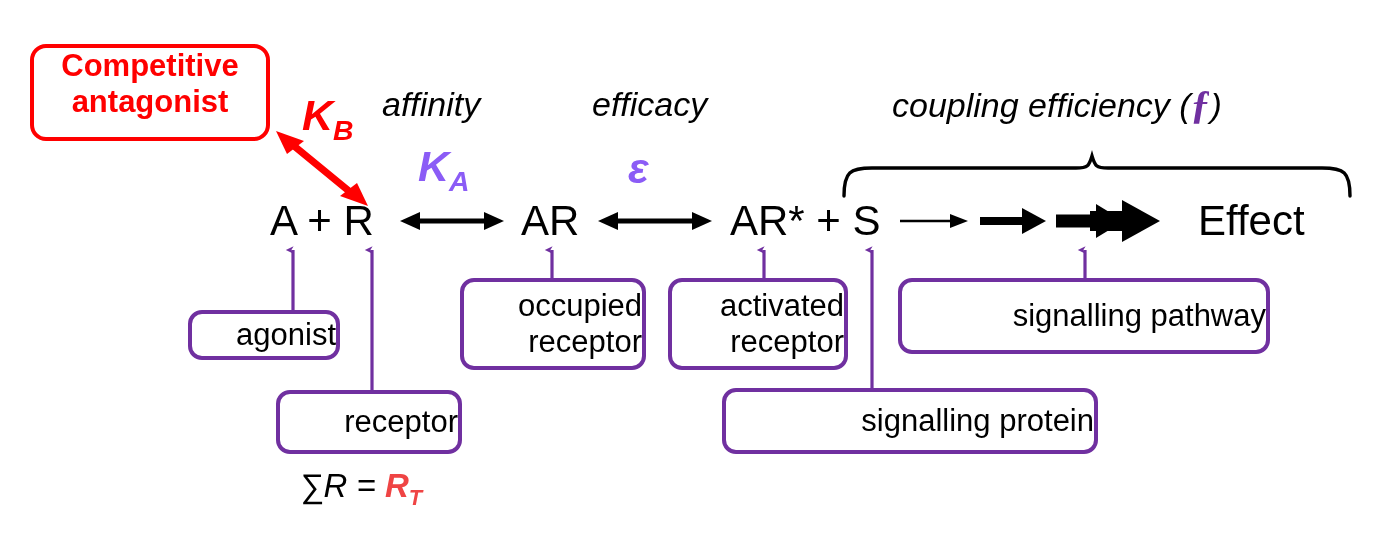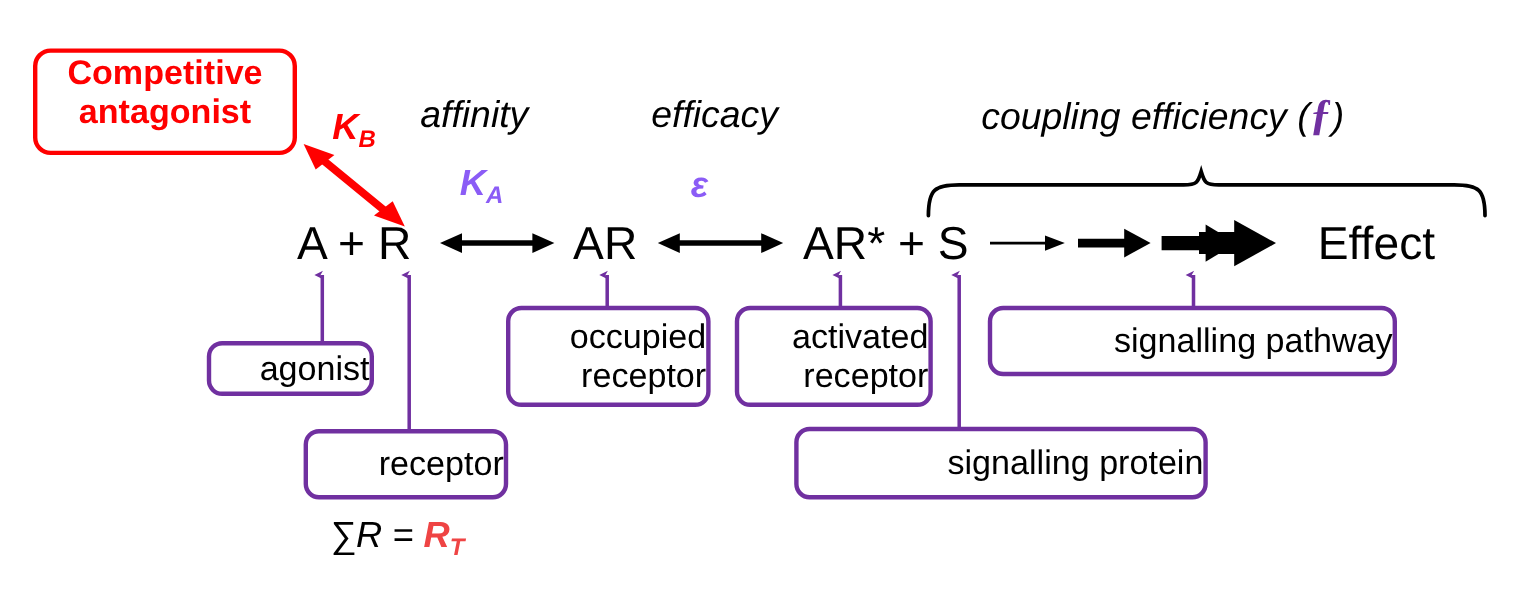--- a/index.html
+++ b/index.html
@@ -84,21 +84,21 @@
     font-family: "Liberation Serif", serif;
     font-style: italic;
     font-weight: bold;
     font-size: 40px;
   }
 
   
   .sym {
     font-style: italic;
     font-weight: bold;
-    font-size: 33px;
+    font-size: 43px;
     line-height: 36px;
     white-space: nowrap;
   }
   .sym.purple { color: #8b5cf6; }
   .sym.red { color: #FF0000; }
   .sym sub { font-size: 0.66em; }
 
   .rt-eq {
     font-size: 33px;
     line-height: 36px;
@@ -256,21 +256,21 @@
   <div class="abs pbox" style="left:460px; top:278px; width:186px; height:92px;">
     <div class="line">occupied</div>
     <div class="line">receptor</div>
   </div>
 
   <div class="abs pbox" style="left:668px; top:278px; width:180px; height:92px;">
     <div class="line">activated</div>
     <div class="line">receptor</div>
   </div>
 
-  <div class="abs pbox" style="left:898px; top:278px; width:372px; height:64px;">
+  <div class="abs pbox" style="left:898px; top:278px; width:372px; height:76px;">
     <div class="line">signalling pathway</div>
   </div>
 
   <div class="abs pbox" style="left:722px; top:388px; width:376px; height:66px;">
     <div class="line">signalling protein</div>
   </div>
 
   <div class="abs rt-eq" style="left:300px; top:468px;">
     <span>∑R = </span><span class="tot"><span>R</span><sub>T</sub></span>
   </div>

